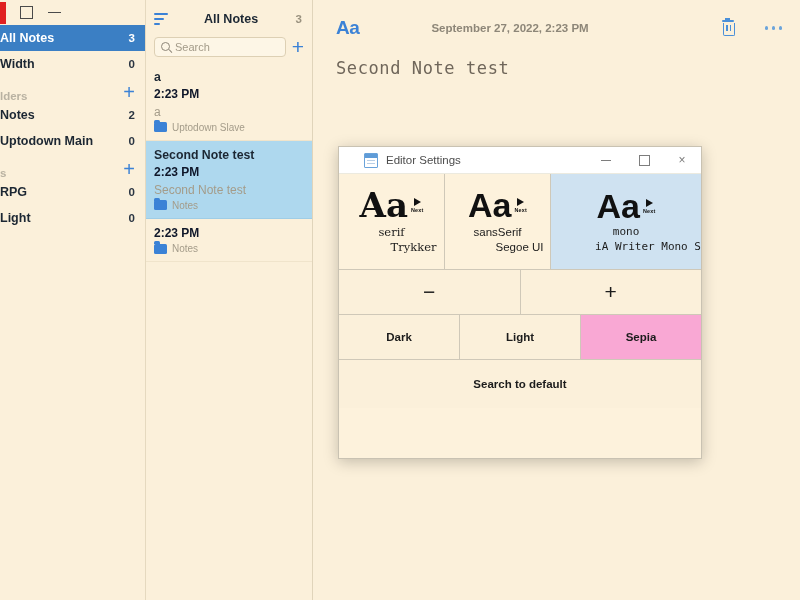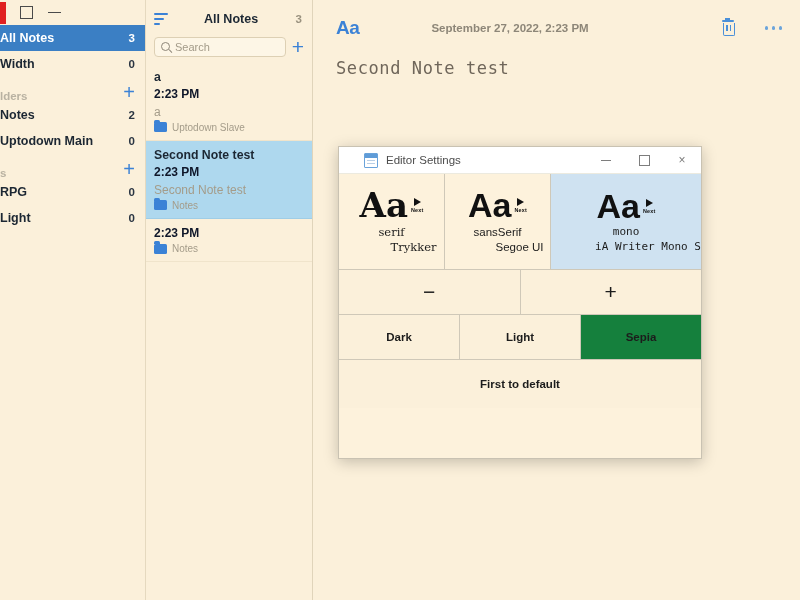--- a/index.html
+++ b/index.html
@@ -154,21 +154,21 @@
   .f-mono .fc-aa{font-family:"Liberation Sans",sans-serif;}
   .f-mono .fc-n1,.f-mono .fc-n2{font-family:"DejaVu Sans Mono","Liberation Mono",monospace;font-size:11px;}
 
   .btnrow{display:flex;border-bottom:1px solid #cfc8b8;}
   .dbtn{
     flex:1;display:flex;align-items:center;justify-content:center;
     border-right:1px solid #cfc8b8;box-sizing:border-box;
     font-size:11.5px;font-weight:700;color:#1c1c1c;background:#fbf0da;
   }
   .dbtn:last-child{border-right:none;}
-  .dbtn.sel{background:#15803d;}
+  .dbtn.sel{background:#f9a8d4;}
   .row-pm{height:44px;}
   .row-pm .dbtn{font-size:21px;font-weight:400;}
   .row-w{height:44px;}
   .row-w .dbtn.sym{font-size:17px;font-weight:400;letter-spacing:1px;}
   .row-t{height:44px;}
   .row-r{height:48px;border-bottom:none;}
 </style>
 </head>
 <body>
 
@@ -335,17 +335,17 @@
     <div class="btnrow row-pm" id="size-row">
         <div class="dbtn">−</div>
         <div class="dbtn">+</div>
       </div>
     <div class="btnrow row-t" id="theme-row">
         <div class="dbtn">Dark</div>
         <div class="dbtn">Light</div>
         <div class="dbtn sel">Sepia</div>
       </div>
     <div class="btnrow row-r">
-      <div class="dbtn">First to default</div>
+      <div class="dbtn">Search to default</div>
     </div>
   </div>
 
 </div>
 
 </body></html>

